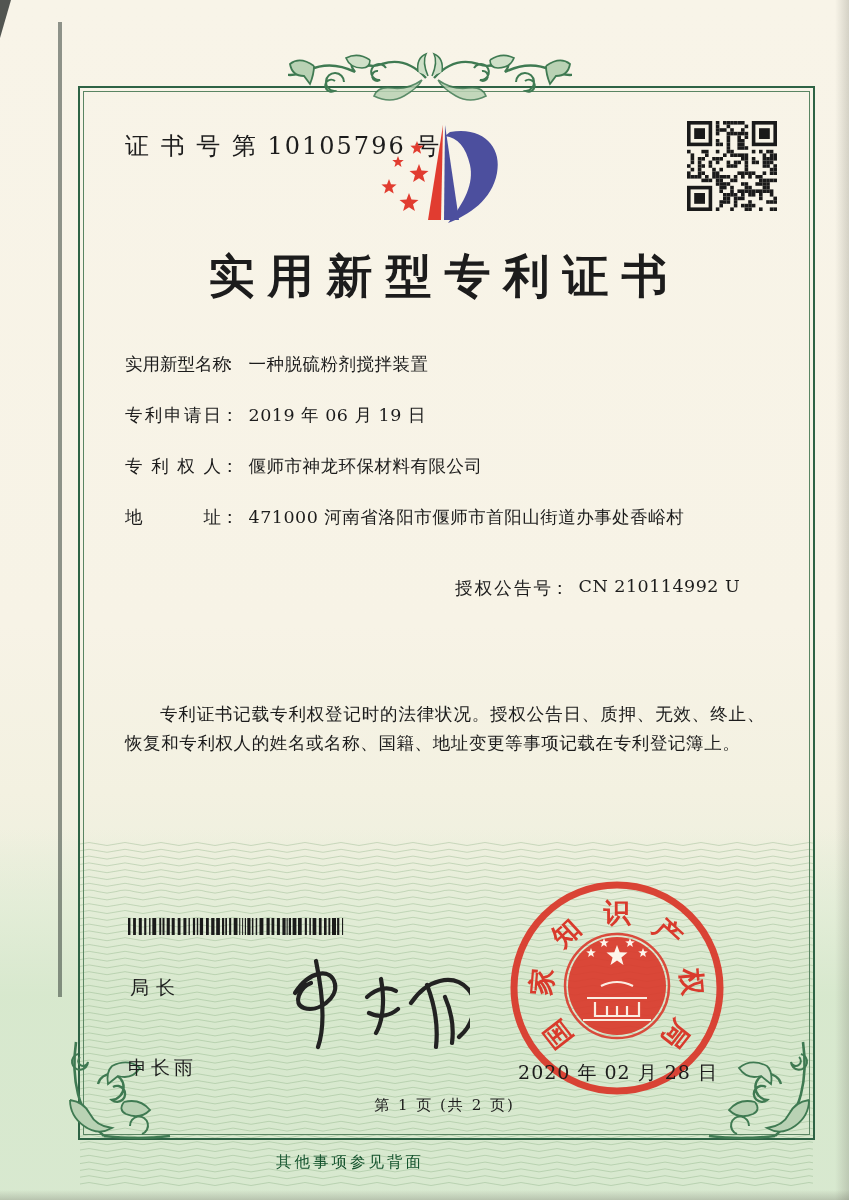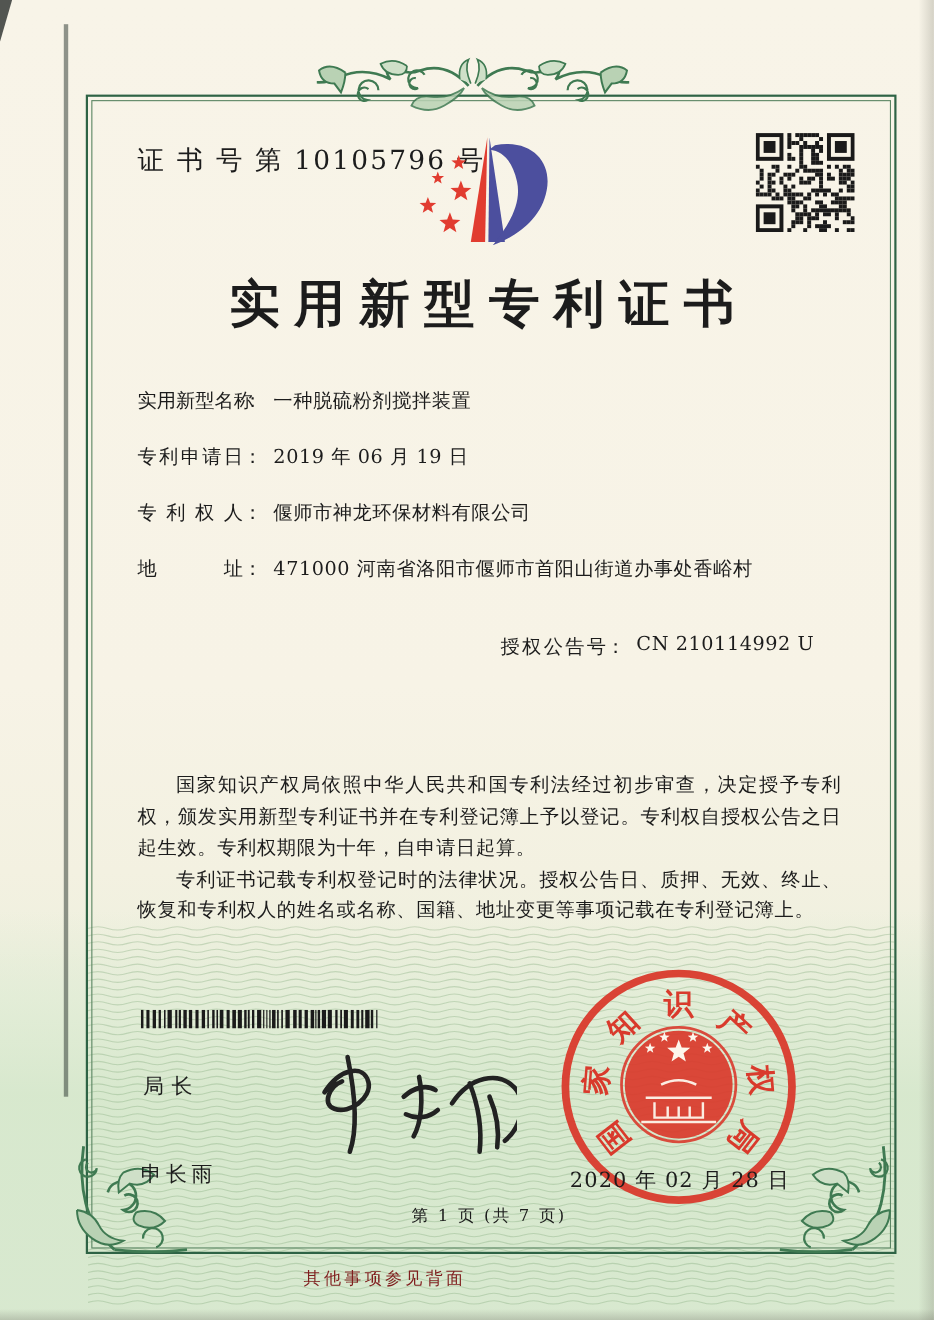--- a/index.html
+++ b/index.html
@@ -30,21 +30,21 @@
   .grant-no{position:absolute;left:330px;top:4px;margin-top:16px;}
 
   .paras{left:125px;top:700px;width:640px;font-size:17.5px;line-height:28.6px;text-align:justify;letter-spacing:.6px;}
   .paras p{margin:0;text-indent:2em;}
 
   .director-title{left:130px;top:975px;font-size:19px;letter-spacing:7px;text-align:right;}
   .director-name{left:128px;top:1055px;font-size:19px;letter-spacing:4px;}
 
   .seal-date{left:505px;top:1060px;width:226px;text-align:center;font-size:19px;letter-spacing:1px;}
   .page-indicator{left:78px;top:1096px;width:733px;text-align:center;font-size:15px;letter-spacing:2px;}
-  .back-note{left:0;top:1152px;width:700px;text-align:center;font-size:15.5px;letter-spacing:3px;color:#7f1d1d;}
+  .back-note{left:0;top:1152px;width:700px;text-align:center;font-size:15.5px;letter-spacing:3px;color:#14532d;}
 
   
   .edge-left{left:58px;top:22px;width:4px;height:975px;background:rgba(55,65,58,.55);filter:blur(.6px);}
   .corner-notch{left:0;top:0;width:11px;height:38px;background:rgba(40,45,42,.8);clip-path:polygon(0 0,100% 0,0 100%);}
   .edge-right{right:0;top:0;width:14px;height:1200px;background:linear-gradient(270deg,rgba(120,120,108,.28),rgba(120,120,108,0));}
   .edge-bottom{left:0;bottom:0;width:849px;height:10px;background:linear-gradient(0deg,rgba(110,112,100,.3),rgba(110,112,100,0));}
 </style>
 </head>
 <body>
 
@@ -393,21 +393,20 @@
     <span class="flabel">地址</span><span class="fcolon">：</span><span class="fvalue">471000 河南省洛阳市偃师市首阳山街道办事处香峪村</span>
   </div>
   <div class="frow">
     <span class="grant-no">
       <span class="flabel">授权公告号</span><span class="fcolon">：</span><span class="fvalue">CN 210114992 U</span>
     </span>
   </div>
 </div>
 
 <div class="abs paras">
-  <p>国家知识产权局依照中华人民共和国专利法经过初步审查，决定授予专利权，颁发实用新型专利证书并在专利登记簿上予以登记。专利权自授权公告之日起生效。专利权期限为十年，自申请日起算。</p>
   <p>专利证书记载专利权登记时的法律状况。授权公告日、质押、无效、终止、恢复和专利权人的姓名或名称、国籍、地址变更等事项记载在专利登记簿上。</p>
 </div>
 
 <svg id="barcode" class="abs" style="left:128px;top:918px;" width="218" height="17">
     <rect x="0.0" y="0" width="2.4" height="17" fill="#1a1a1a"></rect>
     <rect x="5.1" y="0" width="2.8" height="17" fill="#1a1a1a"></rect>
     <rect x="10.8" y="0" width="3.0" height="17" fill="#1a1a1a"></rect>
     <rect x="16.2" y="0" width="2.1" height="17" fill="#1a1a1a"></rect>
     <rect x="21.1" y="0" width="1.4" height="17" fill="#1a1a1a"></rect>
     <rect x="24.3" y="0" width="3.9" height="17" fill="#1a1a1a"></rect>
@@ -493,14 +492,14 @@
       <text y="-66" transform="rotate(-85.33333333333334)">家</text>
       <text y="-66" transform="rotate(-42.66666666666667)">知</text>
       <text y="-66" transform="rotate(0)">识</text>
       <text y="-66" transform="rotate(42.66666666666666)">产</text>
       <text y="-66" transform="rotate(85.33333333333331)">权</text>
       <text y="-66" transform="rotate(128)">局</text>
     </g>
 </svg>
 <div class="abs seal-date">2020 年 02 月 28 日</div>
 
-<div class="abs page-indicator">第 1 页 (共 7 页)</div>
+<div class="abs page-indicator">第 1 页 (共 2 页)</div>
 <div class="abs back-note">其他事项参见背面</div>
 
 </body></html>

